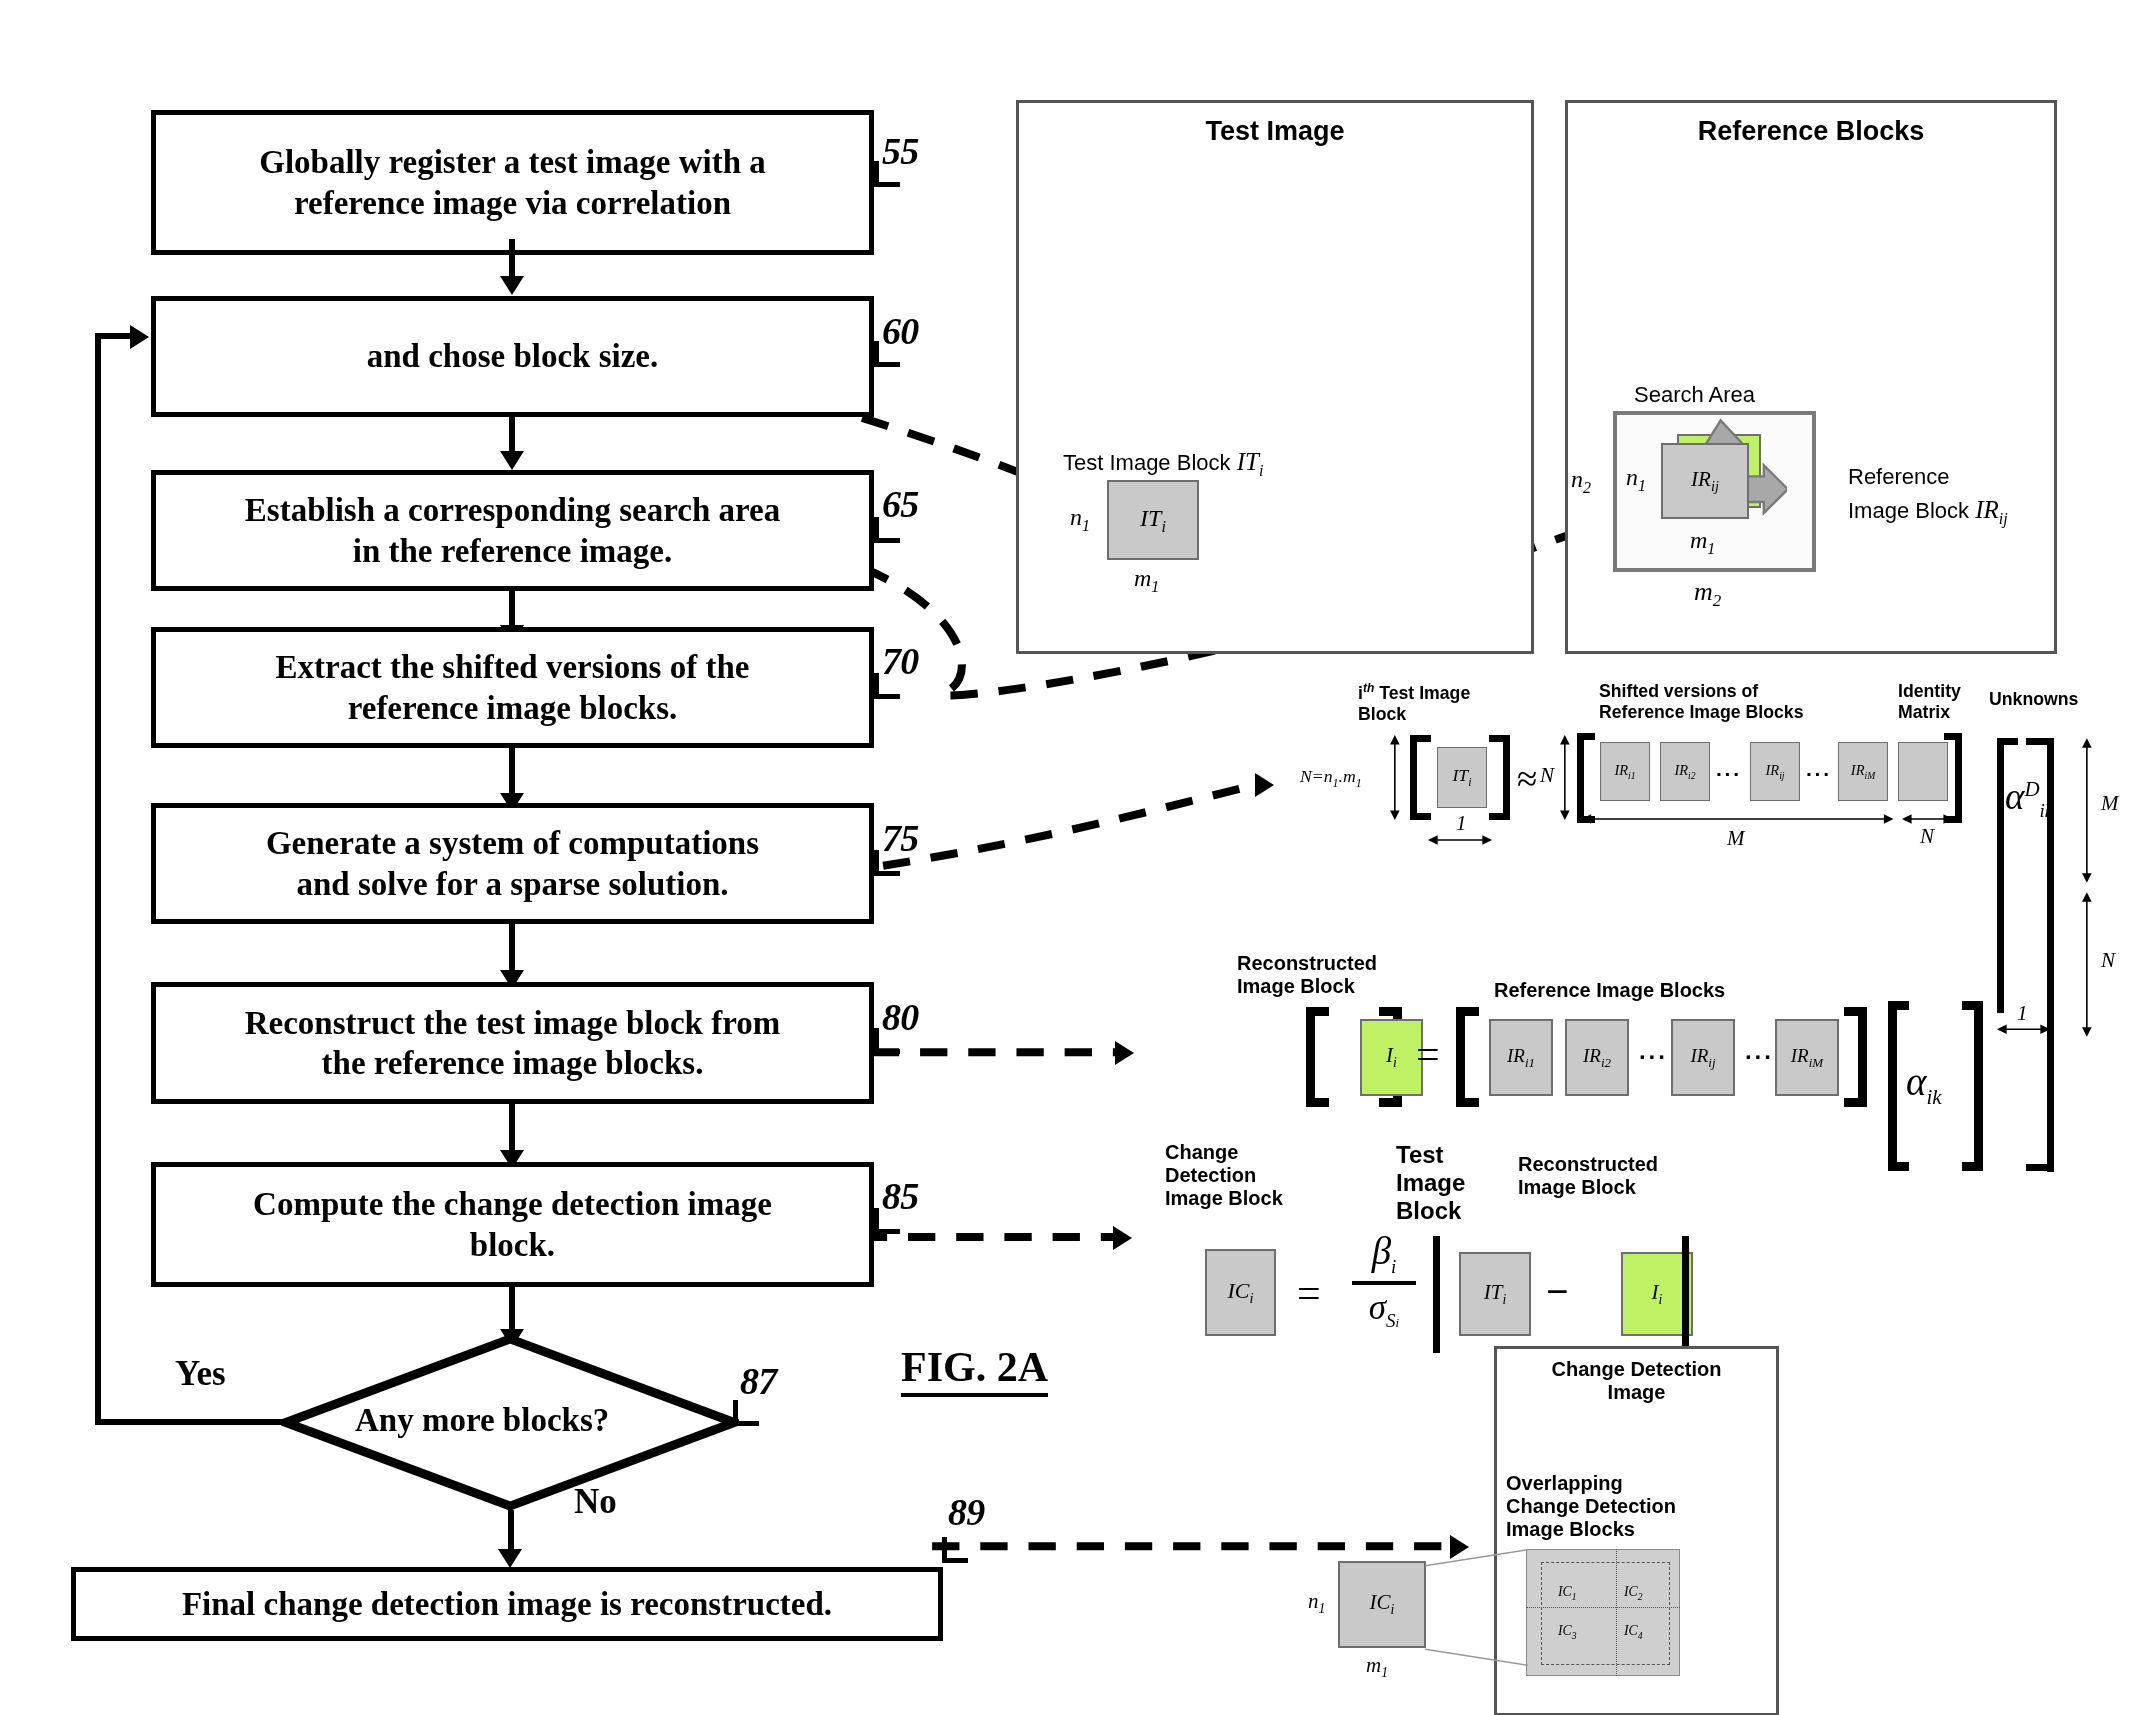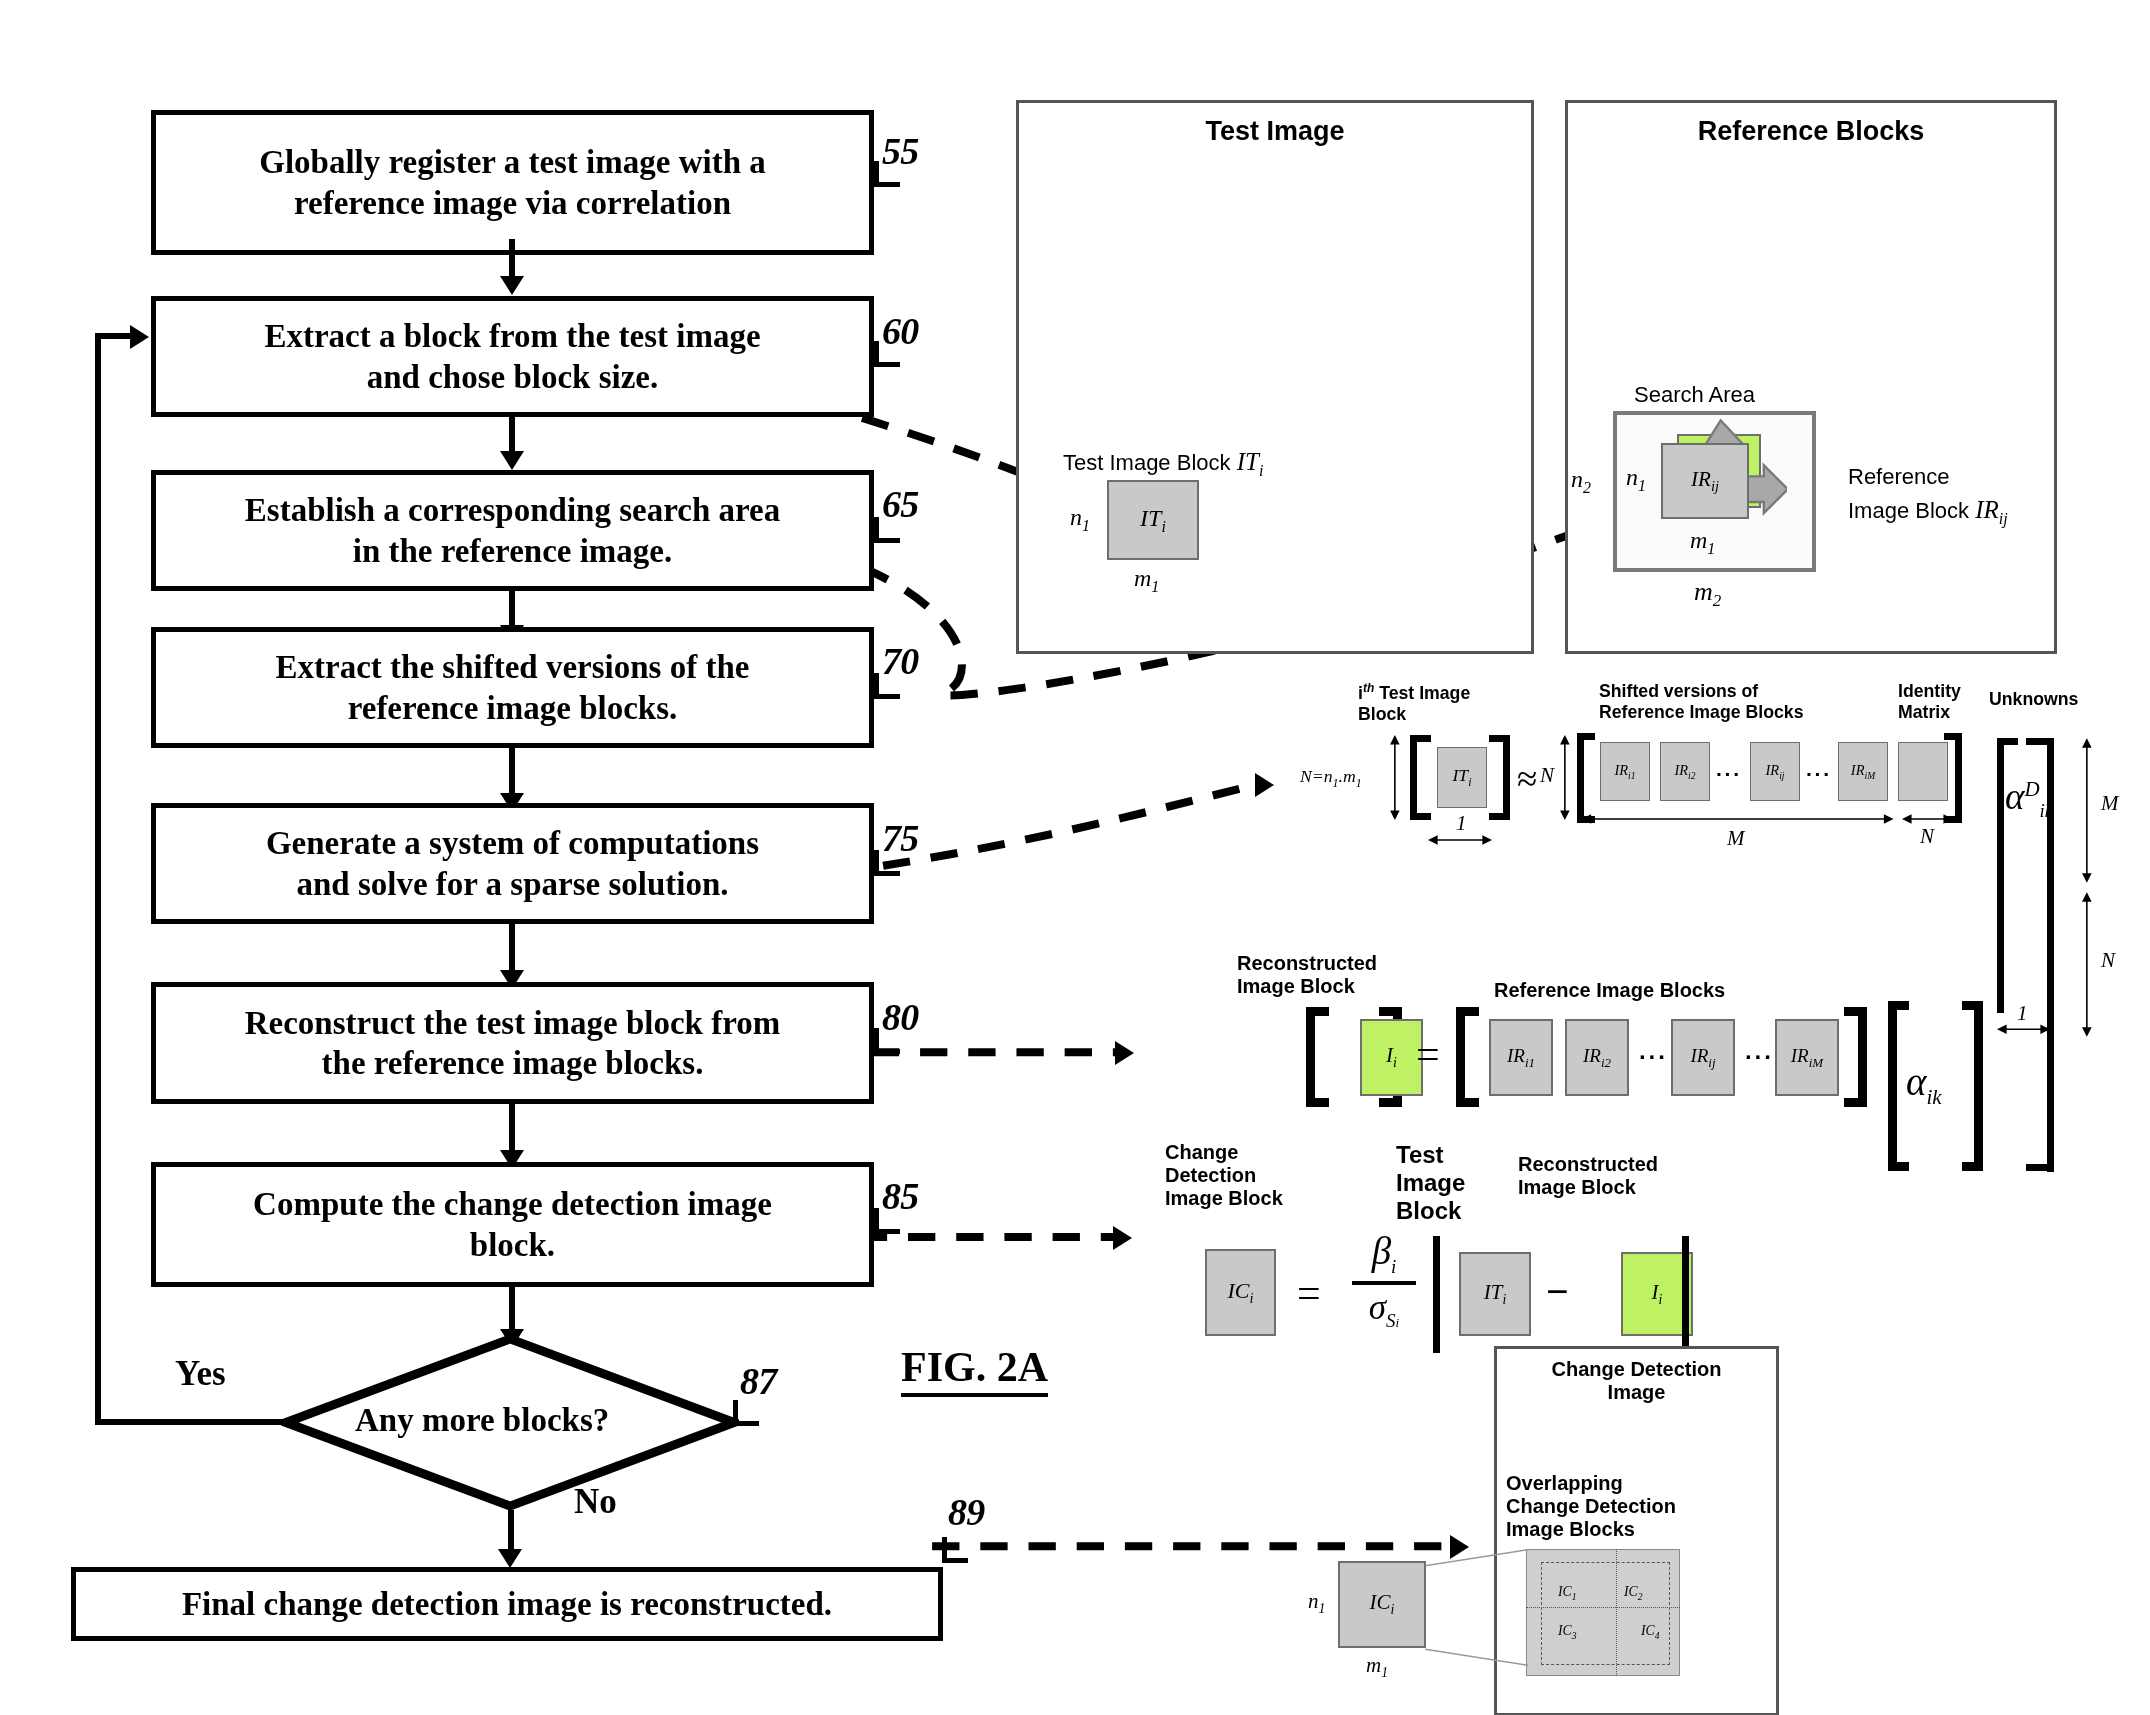--- a/index.html
+++ b/index.html
@@ -113,21 +113,20 @@
     </div>
   </div>
   <div class="hook" style="left:874px;top:161px;"></div>
   <div class="refnum" style="left:882px;top:129px;">55</div>
 
   <div class="vline" style="left:509px;top:239px;height:42px;"></div>
   <div class="arrowdown" style="left:500px;top:276px;"></div>
 
   <div class="fbox" style="left:151px;top:296px;width:723px;height:121px;">
     <div>
-      <span>Extract a block from the test image</span>
       <span>and chose block size.</span>
     </div>
   </div>
   <div class="hook" style="left:874px;top:341px;"></div>
   <div class="refnum" style="left:882px;top:309px;">60</div>
 
   <div class="vline" style="left:509px;top:416px;height:39px;"></div>
   <div class="arrowdown" style="left:500px;top:451px;"></div>
 
   <div class="fbox" style="left:151px;top:470px;width:723px;height:121px;">
@@ -482,21 +481,21 @@
     <div style="position:absolute;left:14.5px;top:13px;width:129px;height:103px;border:1.6px dashed #555;box-sizing:border-box;"></div>
     <span class="math" style="position:absolute;left:32px;top:35px;font-size:13.7px;">
       <span>IC</span><sub style="font-size:9.6px;">1</sub>
     </span>
     <span class="math" style="position:absolute;left:98px;top:35px;font-size:13.7px;text-align:right;">
       <span>IC</span><sub style="font-size:9.6px;">2</sub>
     </span>
     <span class="math" style="position:absolute;left:32px;top:74px;font-size:13.7px;">
       <span>IC</span><sub style="font-size:9.6px;">3</sub>
     </span>
-    <span class="math" style="position:absolute;left:98px;top:74px;font-size:13.7px;margin-left:17px;">
+    <span class="math" style="position:absolute;left:98px;top:74px;font-size:13.7px;">
       <span>IC</span><sub style="font-size:9.6px;">4</sub>
     </span>
   </div>
 
   <div class="gblk" style="left:1338px;top:1561px;width:88px;height:87px;font-size:21px;">
     <span class="math"><span>IC</span><sub style="font-size:13.7px;">i</sub></span>
   </div>
   <div class="smalllabel math" style="left:1308px;top:1589px;font-size:21px;">
     <span>n</span><sub style="font-size:13.7px;">1</sub>
   </div>

